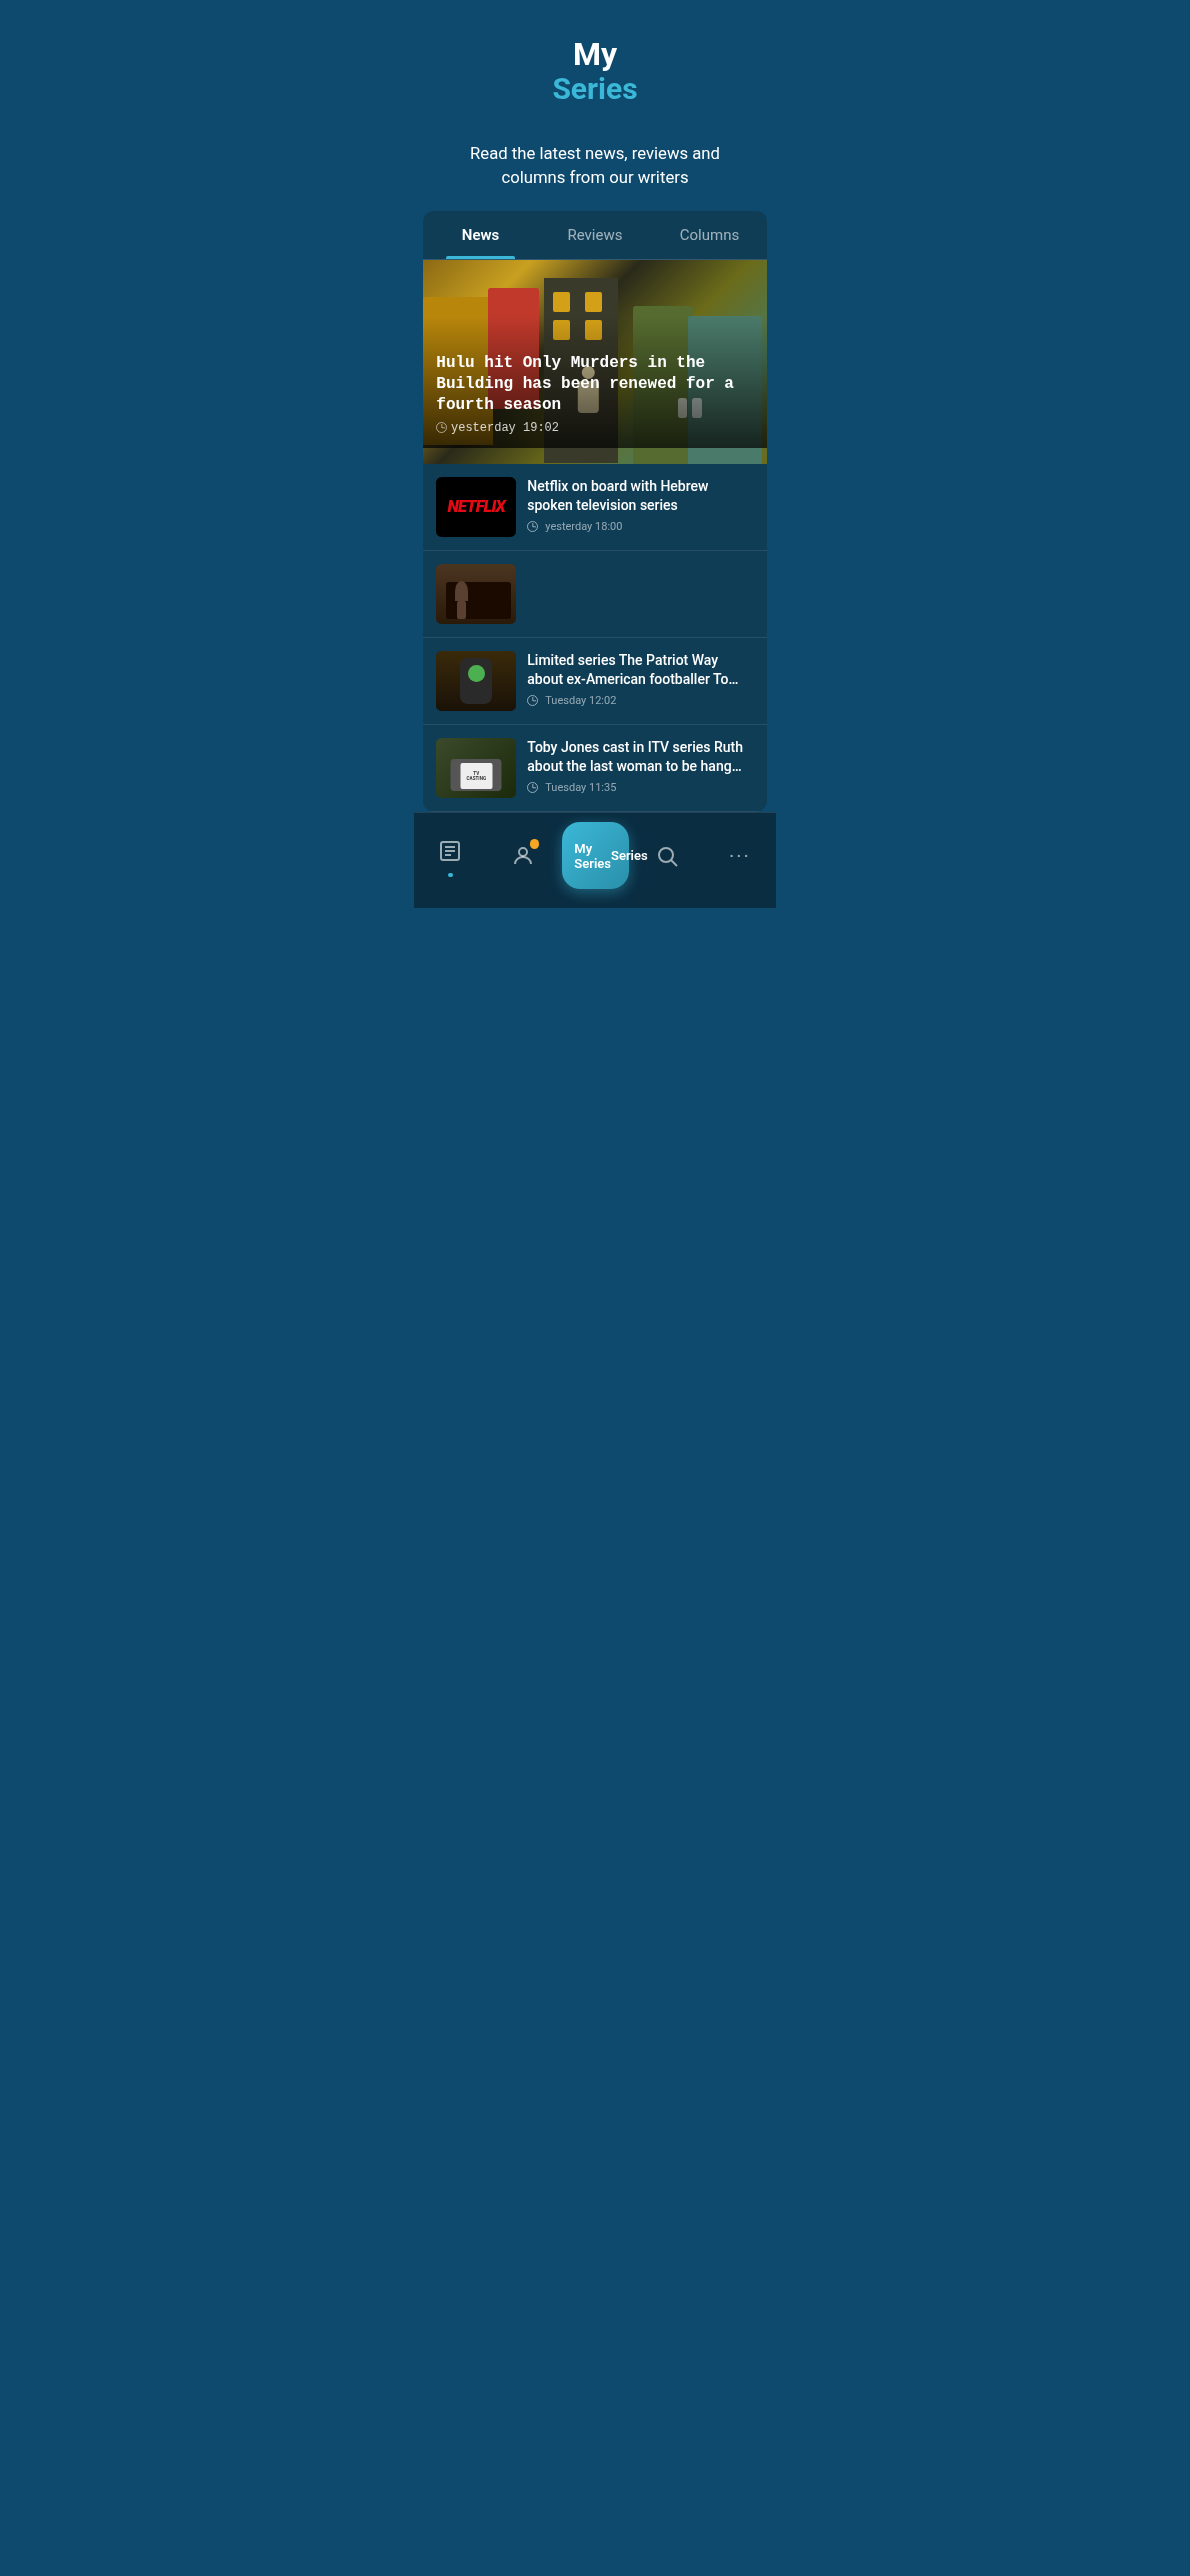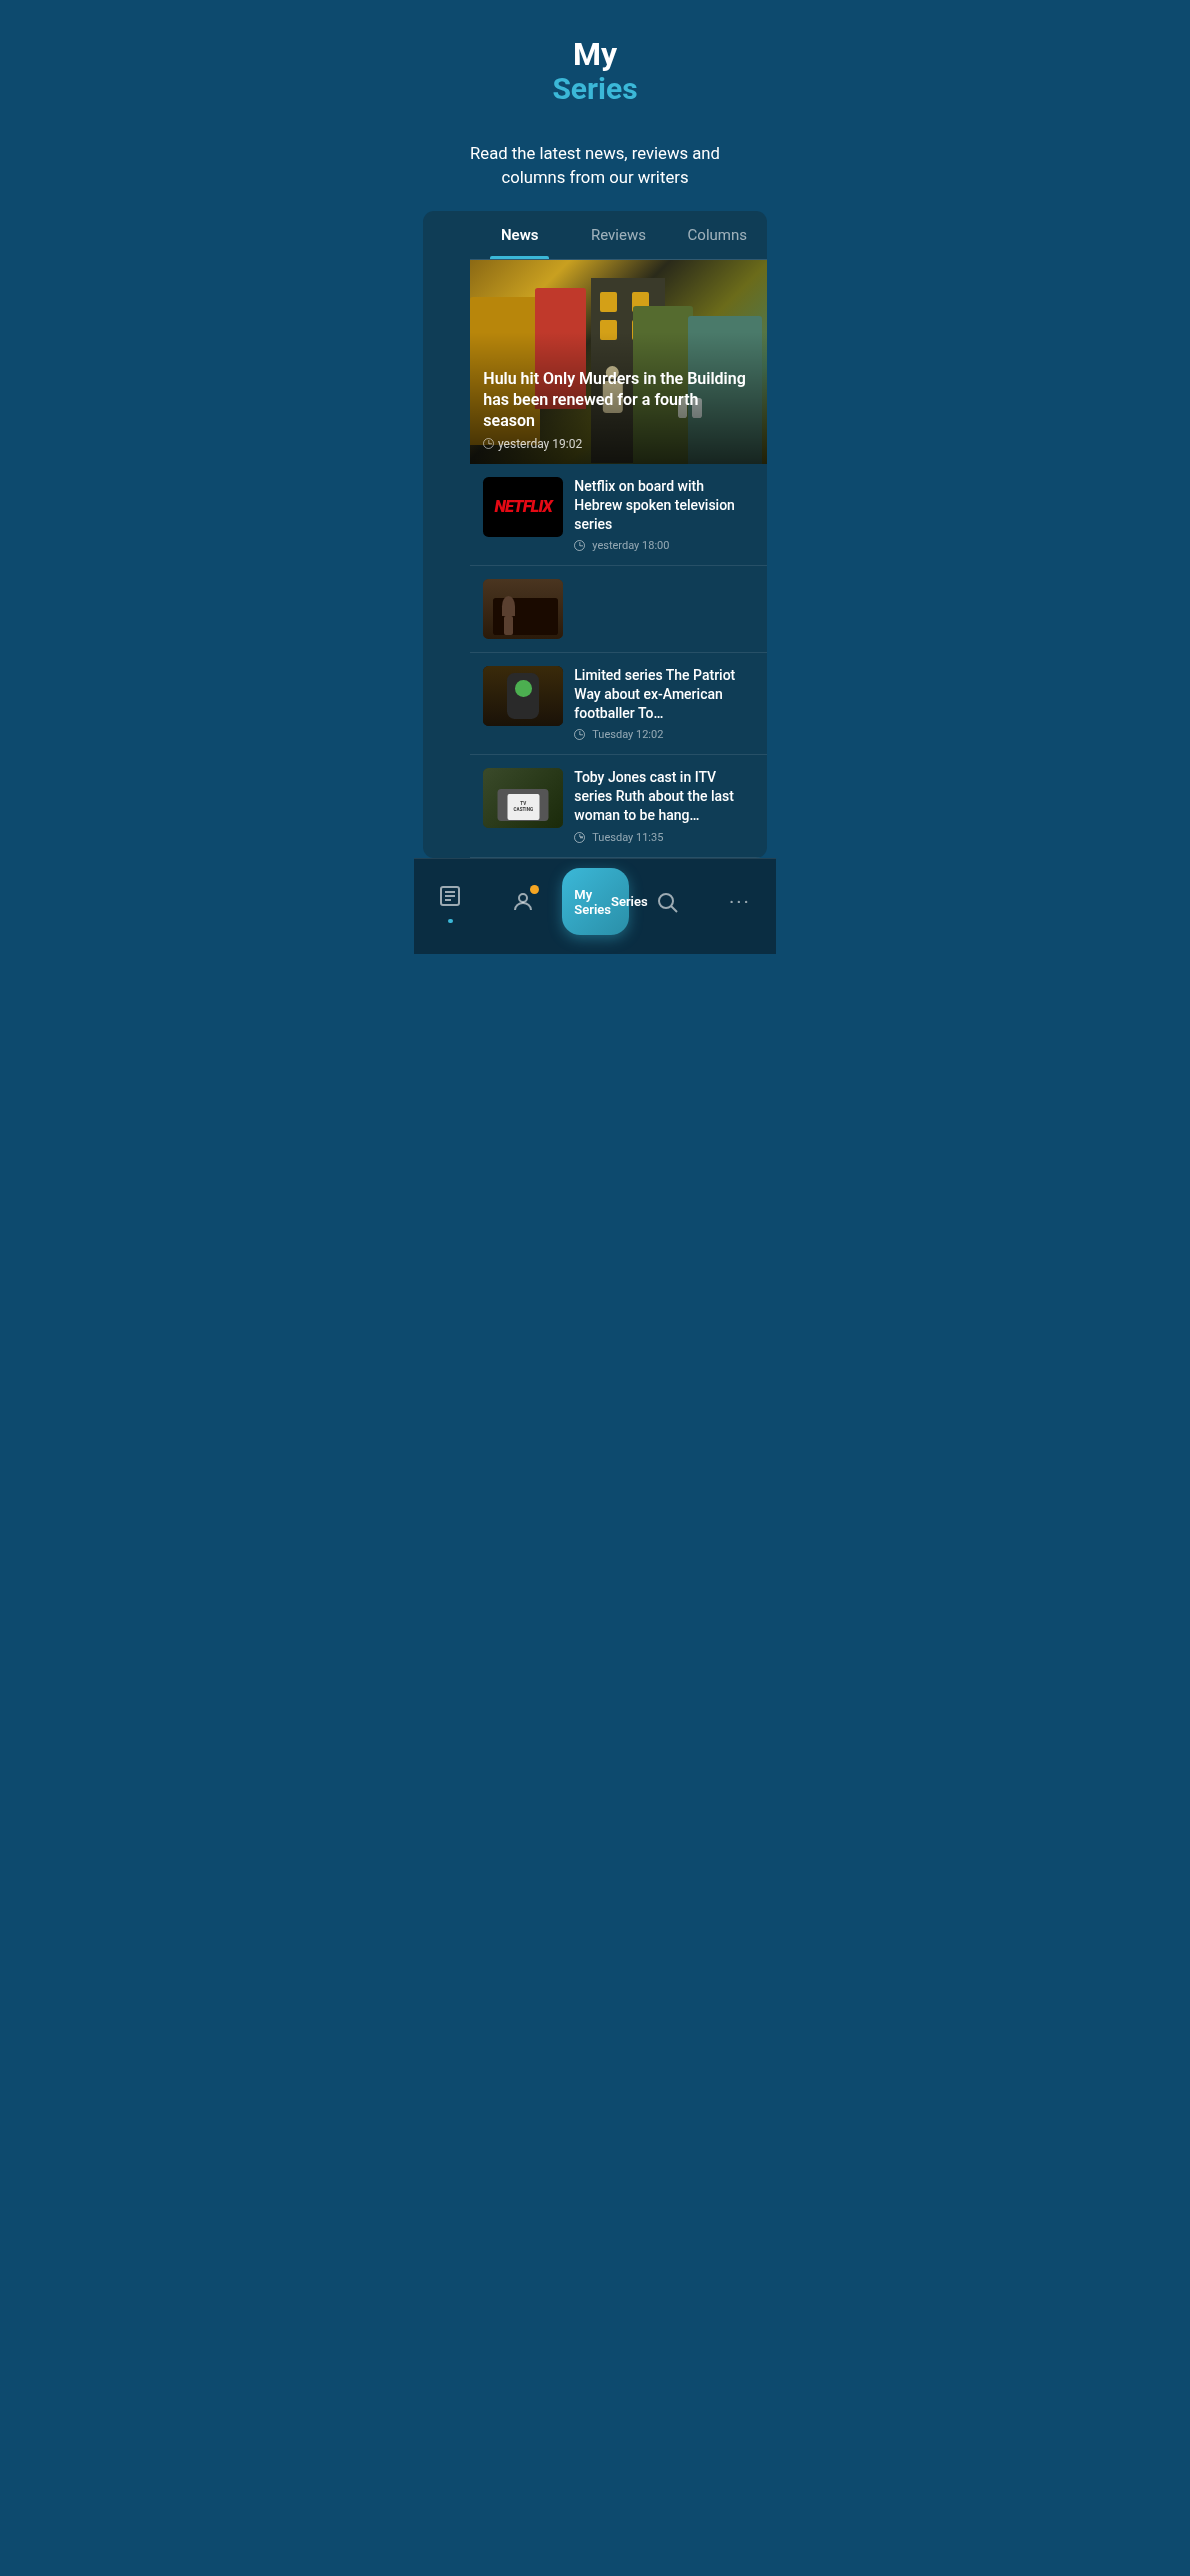--- a/index.html
+++ b/index.html
@@ -50,21 +50,20 @@
       line-height: 1.4;
       padding: 18.5px 28px 22px;
     }
 
     .content-card {
       background-color: #0f3d56;
       border-radius: 11px;
       margin: 0 9.3px;
       overflow: hidden;
       flex: 1;
-      padding-left: 47px;
     }
 
     .tabs {
       display: flex;
       border-bottom: 0.9px solid rgba(255,255,255,0.15);
     }
 
     .tab {
       flex: 1;
       padding: 15px 7.4px;
@@ -99,25 +98,26 @@
 
     .featured-bg {
       width: 100%;
       height: 100%;
       background: linear-gradient(135deg, #8b6914 0%, #c9a020 20%, #2a2a1a 40%, #6b6b1a 60%, #4a7a5a 80%, #6b6b1a 100%);
       position: relative;
     }
 
     .featured-overlay {
       position: absolute;
-      bottom: 0;
+      bottom: 16px;
       left: 0;
       right: 0;
       background: linear-gradient(transparent, rgba(0,0,0,0.7));
       padding: 37px 13px 13px;
+      font-family: Liberation Mono, monospace;
     }
 
     .featured-title {
       color: #ffffff;
       font-size: 16px;
       font-weight: 600;
       line-height: 1.3;
       margin-bottom: 5.6px;
     }
 

